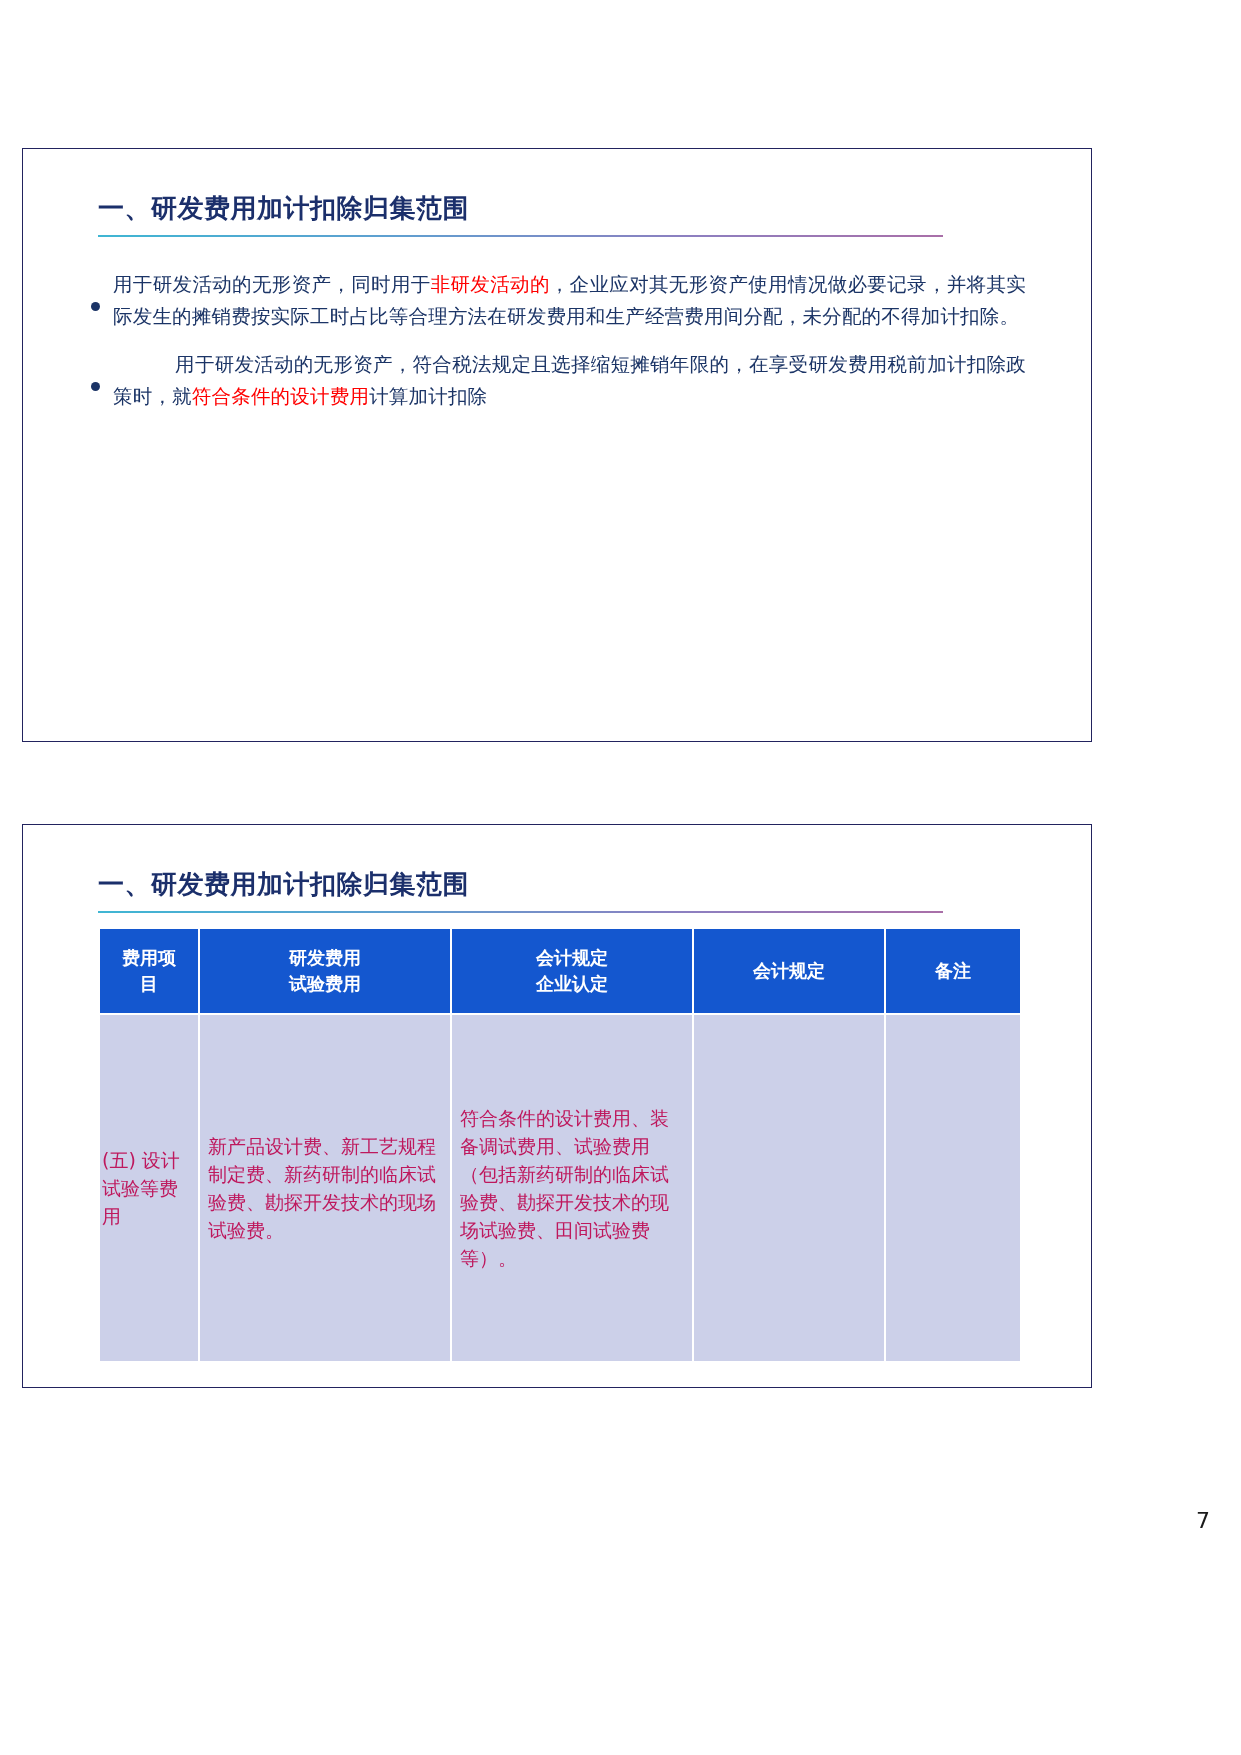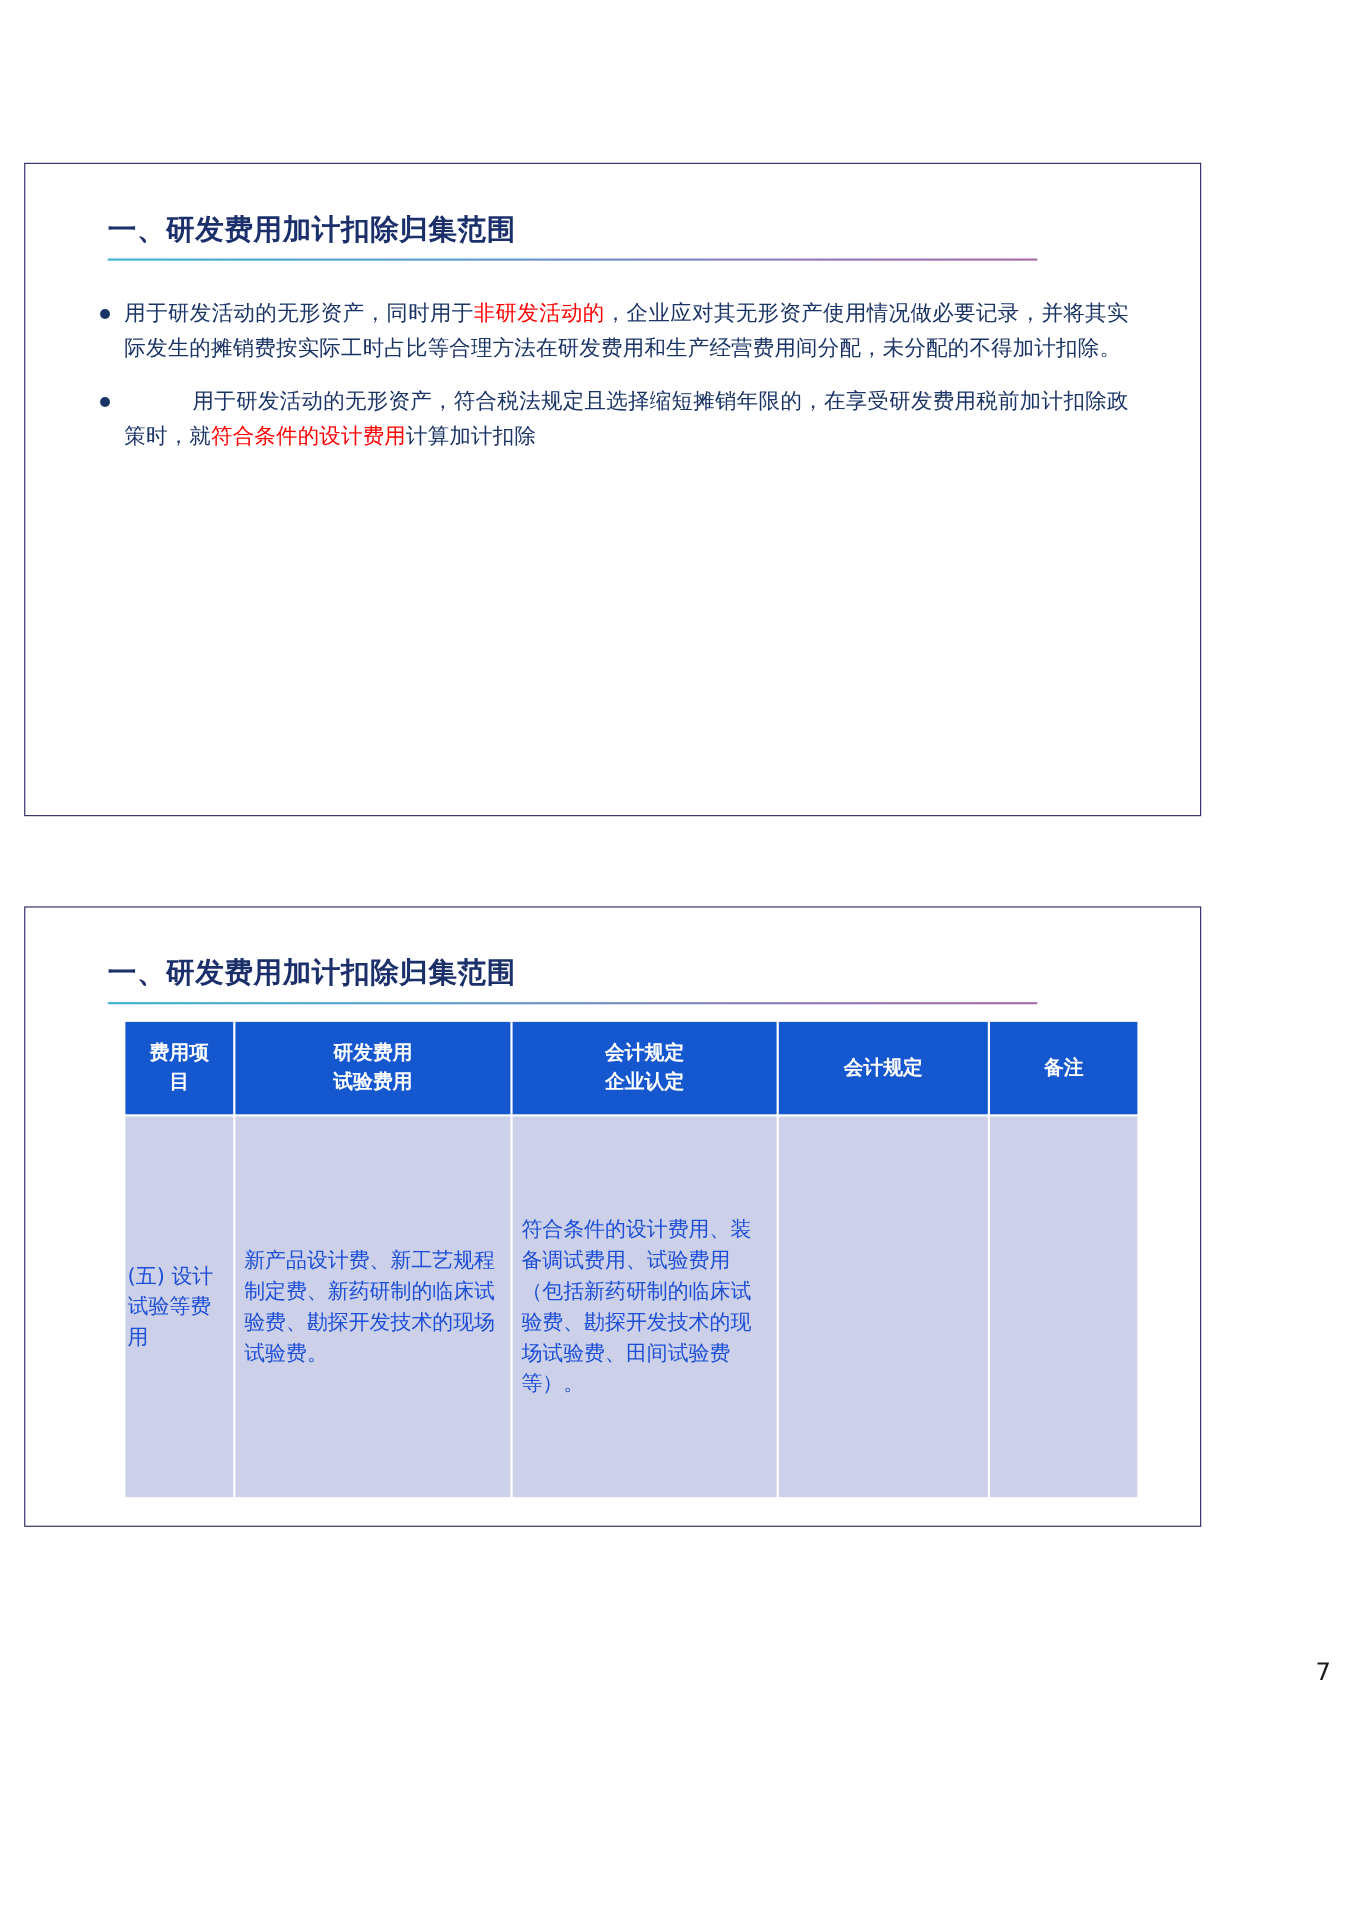--- a/index.html
+++ b/index.html
@@ -71,21 +71,21 @@
 
   
   .bullets {
     position: absolute;
     left: 68px;
     top: 120px;
     width: 935px;
   }
   .bullet-row {
     display: flex;
-    align-items: flex-start;
+    align-items: center;
     margin-bottom: 16px;
   }
   .bullet-marker {
     flex: 0 0 auto;
     width: 22px;
     padding-top: 10px;
     font-size: 14px;
     line-height: 1;
     color: #1b3466;
   }
@@ -108,21 +108,21 @@
     color: #ff0000;
   }
   .bullet-text .indent {
     display: inline-block;
     width: 62px;
   }
 
   
   .table-wrap {
     position: absolute;
-    left: 89px;
+    left: 75px;
     top: 102px;
     width: 920px;
   }
   table.data-table {
     border-collapse: separate;
     border-spacing: 2px;
     width: 920px;
     table-layout: fixed;
   }
   table.data-table th {
@@ -131,21 +131,21 @@
     font-size: 18px;
     font-weight: 700;
     line-height: 26px;
     text-align: center;
     vertical-align: middle;
     padding: 16px 4px;
     height: 52px;
   }
   table.data-table td {
     background: #ccd0e9;
-    color: #1d4ed8;
+    color: #be185d;
     font-size: 19px;
     line-height: 28px;
     font-weight: 400;
     vertical-align: middle;
     text-align: left;
     padding: 8px 8px;
     height: 330px;
   }
   table.data-table td.cell-item {
     text-align: left;

